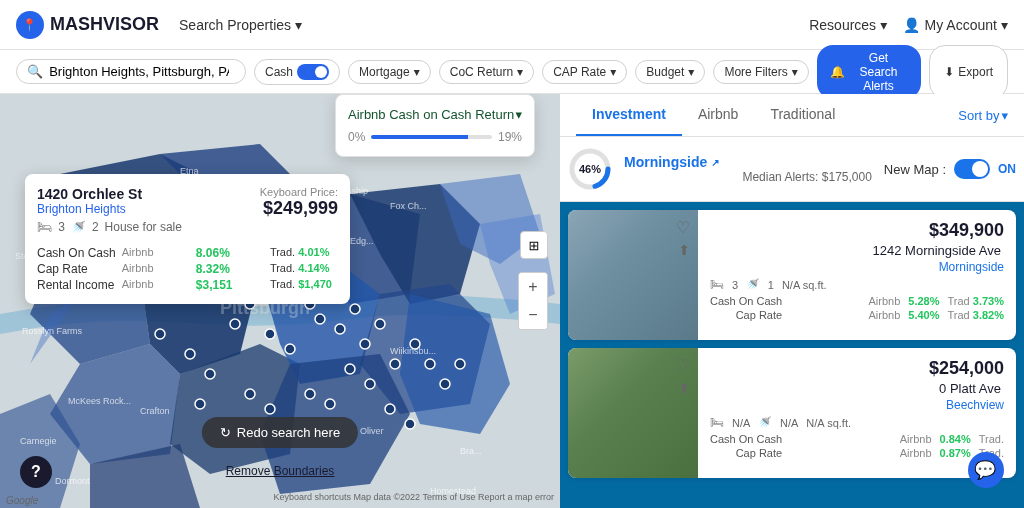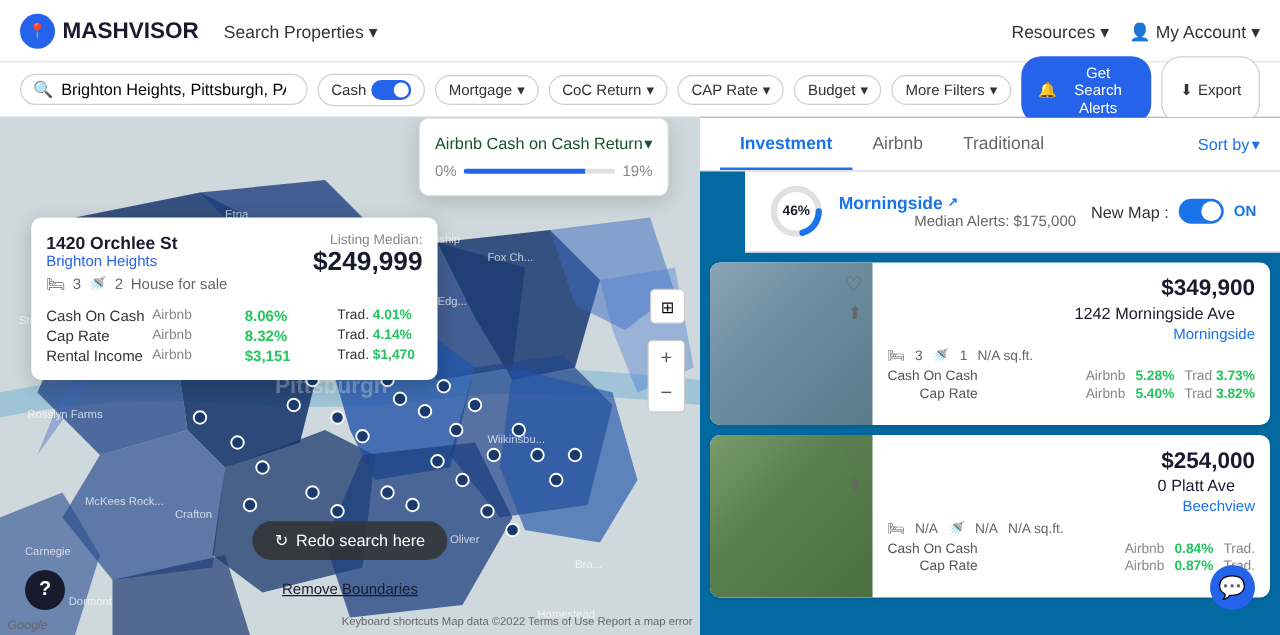--- a/index.html
+++ b/index.html
@@ -33,21 +33,21 @@
     
     .map-svg { position: absolute; top: 0; left: 0; width: 100%; height: 100%; }
 
     
     .property-popup { position: absolute; top: 80px; left: 25px; background: #fff; border-radius: 8px; padding: 12px; width: 325px; box-shadow: 0 4px 16px rgba(0,0,0,0.2); z-index: 10; }
     .popup-address { font-weight: 600; font-size: 14px; color: #1a1a2e; }
     .popup-neighborhood { color: #2563eb; font-size: 12px; }
     .popup-details { color: #666; font-size: 12px; margin: 4px 0; display: flex; align-items: center; gap: 6px; }
     .popup-price-row { display: flex; justify-content: space-between; align-items: flex-start; margin-bottom: 6px; }
     .popup-price-label { font-size: 11px; color: #888; }
-    .popup-price { font-size: 21px; font-weight: 700; color: #1a1a2e; }
+    .popup-price { font-size: 18px; font-weight: 700; color: #1a1a2e; }
     .popup-stats { display: grid; grid-template-columns: auto 1fr 1fr 1fr; gap: 2px 6px; font-size: 12px; margin-top: 8px; }
     .stat-label { color: #333; }
     .stat-airbnb-label { color: #888; font-size: 11px; }
     .stat-val-green { color: #22c55e; font-weight: 600; }
     .stat-val-trad { color: #333; font-size: 11px; }
 
     
     .dropdown-overlay { position: absolute; top: 0; left: 335px; background: #fff; border: 1px solid #e0e0e0; border-radius: 8px; padding: 12px; width: 200px; box-shadow: 0 4px 16px rgba(0,0,0,0.15); z-index: 15; }
     .dropdown-title { display: flex; justify-content: space-between; align-items: center; font-size: 13px; color: #14532d; margin-bottom: 8px; }
     .dropdown-range { display: flex; align-items: center; gap: 6px; font-size: 12px; color: #888; }
@@ -72,40 +72,40 @@
     
     .right-panel { flex: 1; background: #0369a1; display: flex; flex-direction: column; overflow: hidden; text-align: right; }
 
     
     .tabs-bar { display: flex; align-items: center; border-bottom: 1px solid #e0e0e0; background: #fff; padding: 0 16px; }
     .tab { padding: 12px 16px; font-size: 14px; cursor: pointer; color: #666; border-bottom: 2px solid transparent; }
     .tab.active { color: #1a73e8; border-bottom-color: #1a73e8; font-weight: 600; }
     .sort-by { margin-left: auto; font-size: 13px; color: #1a73e8; cursor: pointer; display: flex; align-items: center; gap: 2px; }
 
     
-    .morningside-banner { background: #fff; border-bottom: 1px solid #e0e0e0; padding: 10px 19px; display: flex; align-items: center; gap: 12px; margin-left: 36px; }
+    .morningside-banner { background: #fff; border-bottom: 1px solid #e0e0e0; padding: 10px 8px; display: flex; align-items: center; gap: 12px; }
     .donut-chart { width: 44px; height: 44px; position: relative; }
     .donut-svg { width: 44px; height: 44px; }
     .donut-label { position: absolute; top: 50%; left: 50%; transform: translate(-50%, -50%); font-size: 11px; font-weight: 700; color: #1a1a2e; }
     .morningside-info { flex: 1; }
     .morningside-name { font-size: 14px; font-weight: 600; color: #1a73e8; display: flex; align-items: center; gap: 4px; }
     .morningside-median { font-size: 12px; color: #666; }
     .new-map-toggle { display: flex; align-items: center; gap: 8px; font-size: 13px; color: #333; margin-left: auto; }
     .toggle-on { width: 36px; height: 20px; background: #1a73e8; border-radius: 10px; position: relative; cursor: pointer; }
     .toggle-on::after { content: ''; position: absolute; width: 16px; height: 16px; background: #fff; border-radius: 50%; top: 2px; right: 2px; }
 
     
     .property-list { flex: 1; overflow-y: auto; padding: 8px; display: flex; flex-direction: column; gap: 8px; }
     .property-card { background: #fff; border-radius: 8px; overflow: hidden; box-shadow: 0 1px 4px rgba(0,0,0,0.1); display: flex; }
     .property-img-placeholder { width: 130px; height: 130px; flex-shrink: 0; position: relative; }
     .heart-icon { position: absolute; top: 8px; right: 8px; color: #666; cursor: pointer; font-size: 16px; }
     .share-icon { position: absolute; top: 32px; right: 8px; color: #666; cursor: pointer; font-size: 14px; }
     .property-info { flex: 1; padding: 10px 12px; }
     .prop-price { font-size: 18px; font-weight: 700; color: #1a1a2e; }
-    .prop-address { font-size: 13px; color: #1a1a2e; font-weight: 500; margin: 2px 16px; }
+    .prop-address { font-size: 13px; color: #1a1a2e; font-weight: 500; margin: 2px 3px; }
     .prop-neighborhood { font-size: 12px; color: #1a73e8; }
     .prop-beds-row { display: flex; align-items: center; gap: 8px; font-size: 11px; color: #666; margin: 4px 0; }
     .prop-stats { display: grid; grid-template-columns: auto 1fr auto auto; gap: 2px 8px; font-size: 11px; margin-top: 4px; }
     .ps-label { color: #555; }
     .ps-platform { color: #888; }
     .ps-airbnb { color: #22c55e; font-weight: 600; }
     .ps-trad { color: #22c55e; font-weight: 600; }
 
     
     .help-btn { position: absolute; bottom: 20px; left: 20px; width: 32px; height: 32px; background: #1a1a2e; border-radius: 50%; display: flex; align-items: center; justify-content: center; color: white; font-weight: 700; font-size: 16px; cursor: pointer; z-index: 20; }
@@ -284,21 +284,21 @@
           <div class="popup-neighborhood">Brighton Heights</div>
           <div class="popup-details">
             <span>🛏</span>
             <span>3</span>
             <span>🚿</span>
             <span>2</span>
             <span>House for sale</span>
           </div>
         </div>
         <div style="text-align:right;">
-          <div class="popup-price-label">Listing Median:</div>
+          <div class="popup-price-label">Keyboard Price:</div>
           <div class="popup-price">$249,999</div>
         </div>
       </div>
       <div class="popup-stats">
         <span class="stat-label">Cash On Cash</span>
         <span class="stat-airbnb-label">Airbnb</span>
         <span class="stat-val-green">8.06%</span>
         <span class="stat-val-trad"><span>Trad.</span> <span style="color:#22c55e;font-weight:600">4.01%</span></span>
 
         <span class="stat-label">Cap Rate</span>

